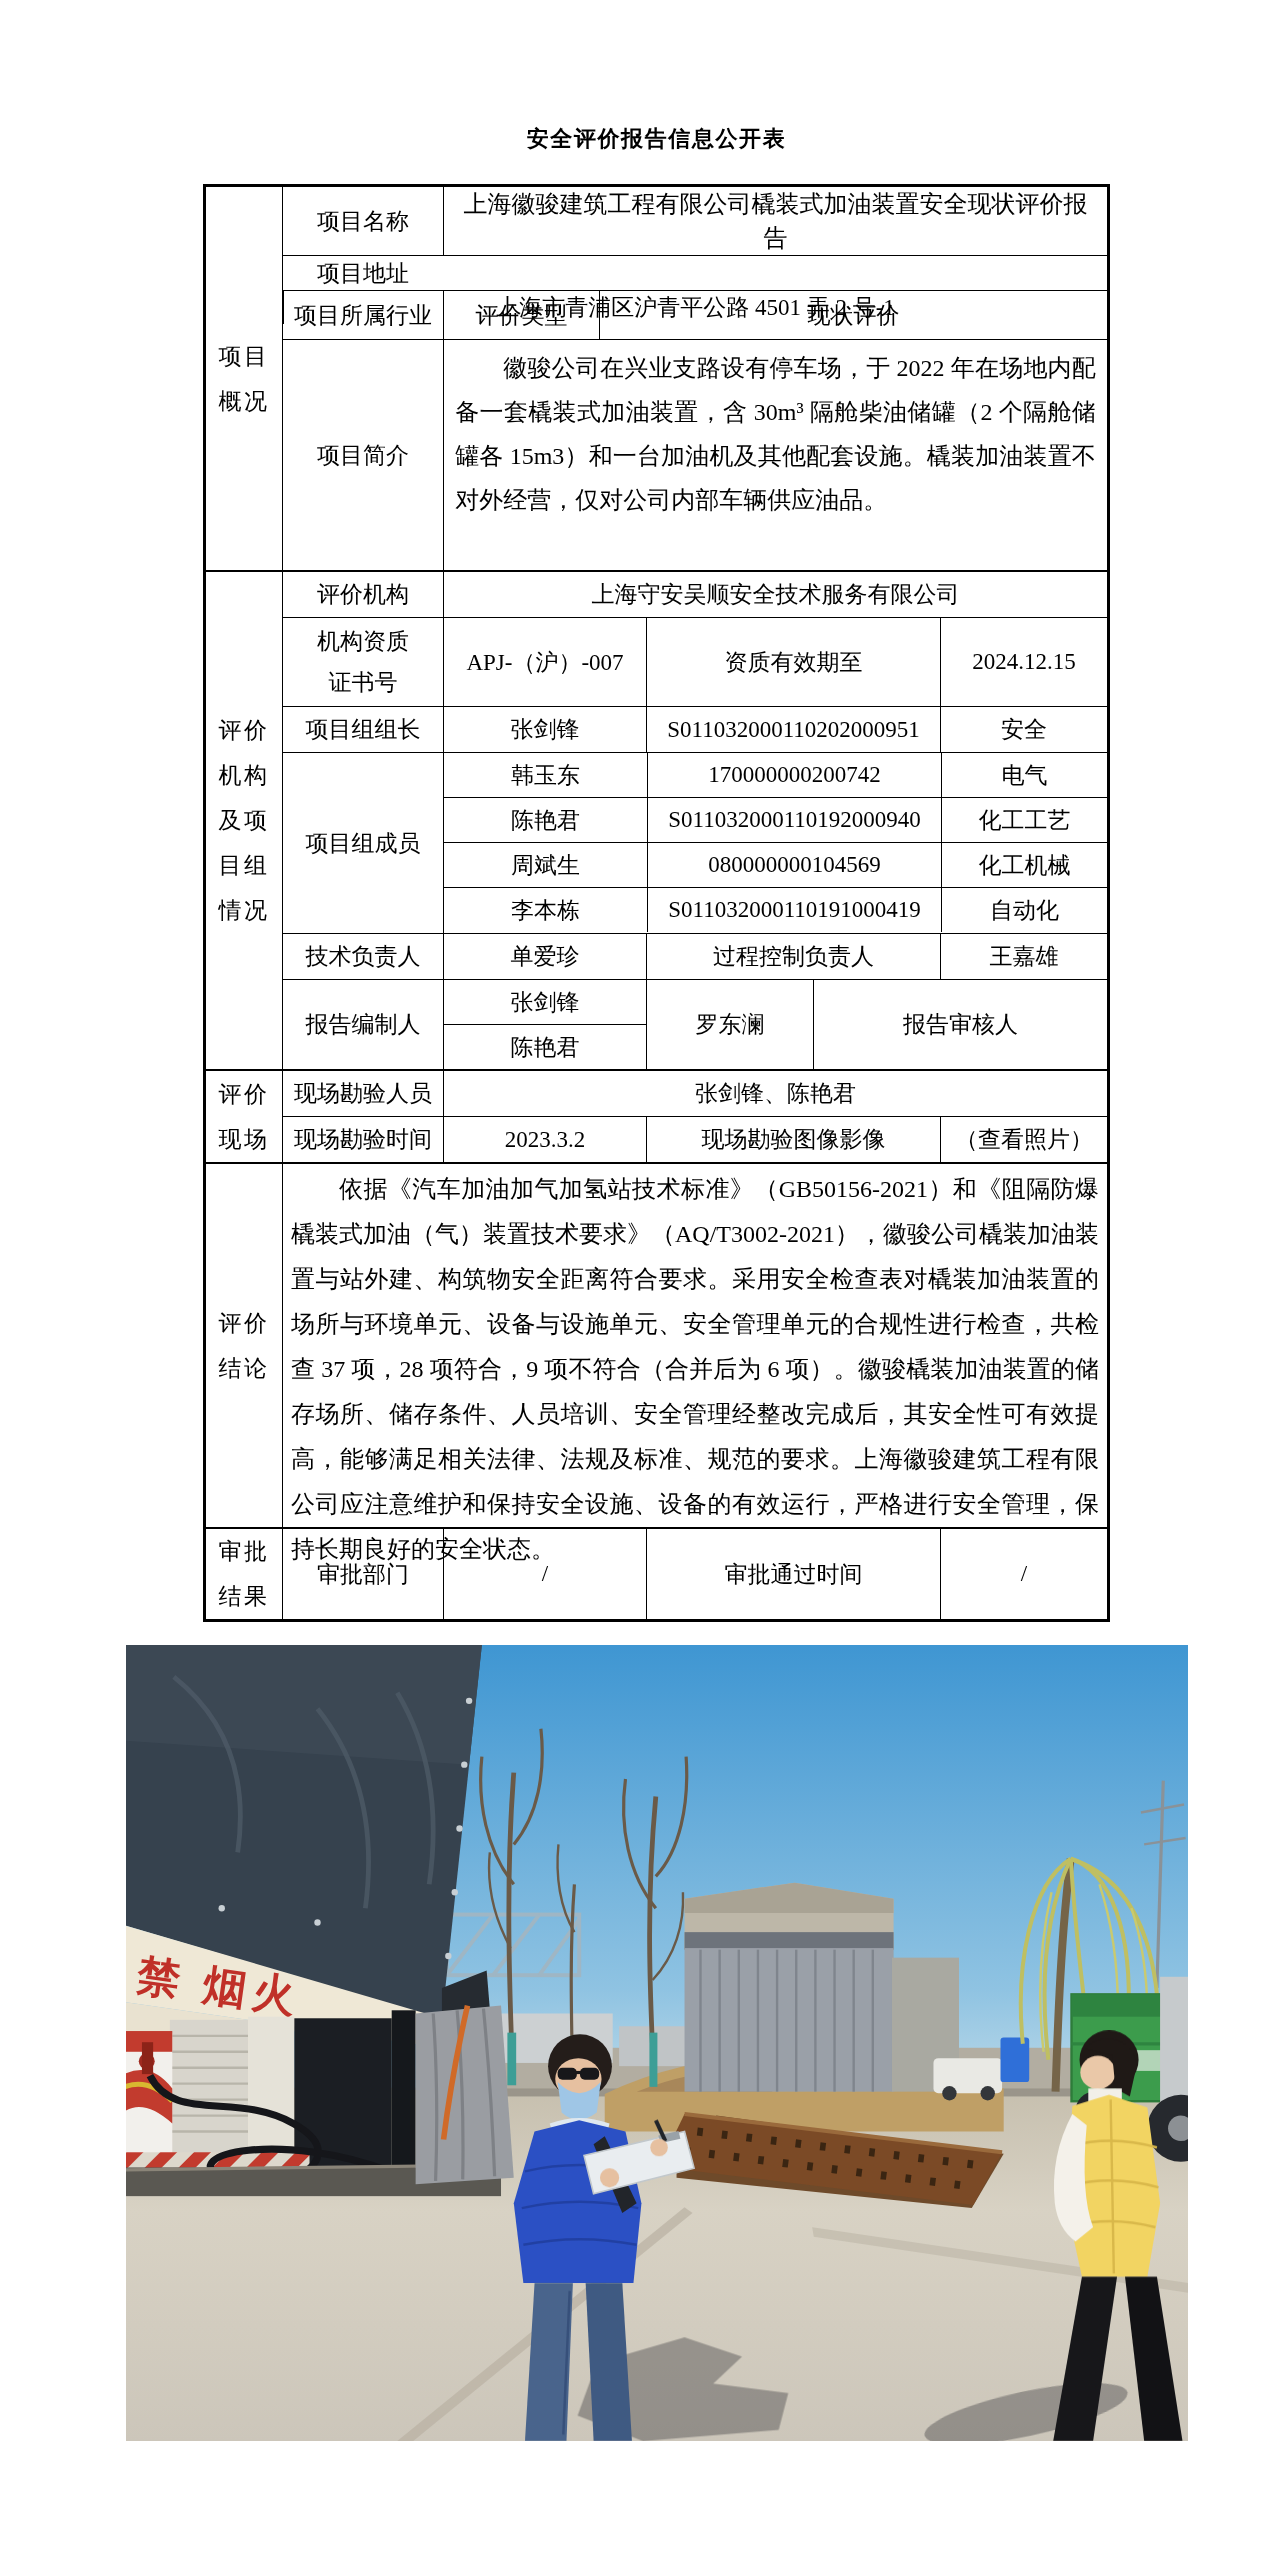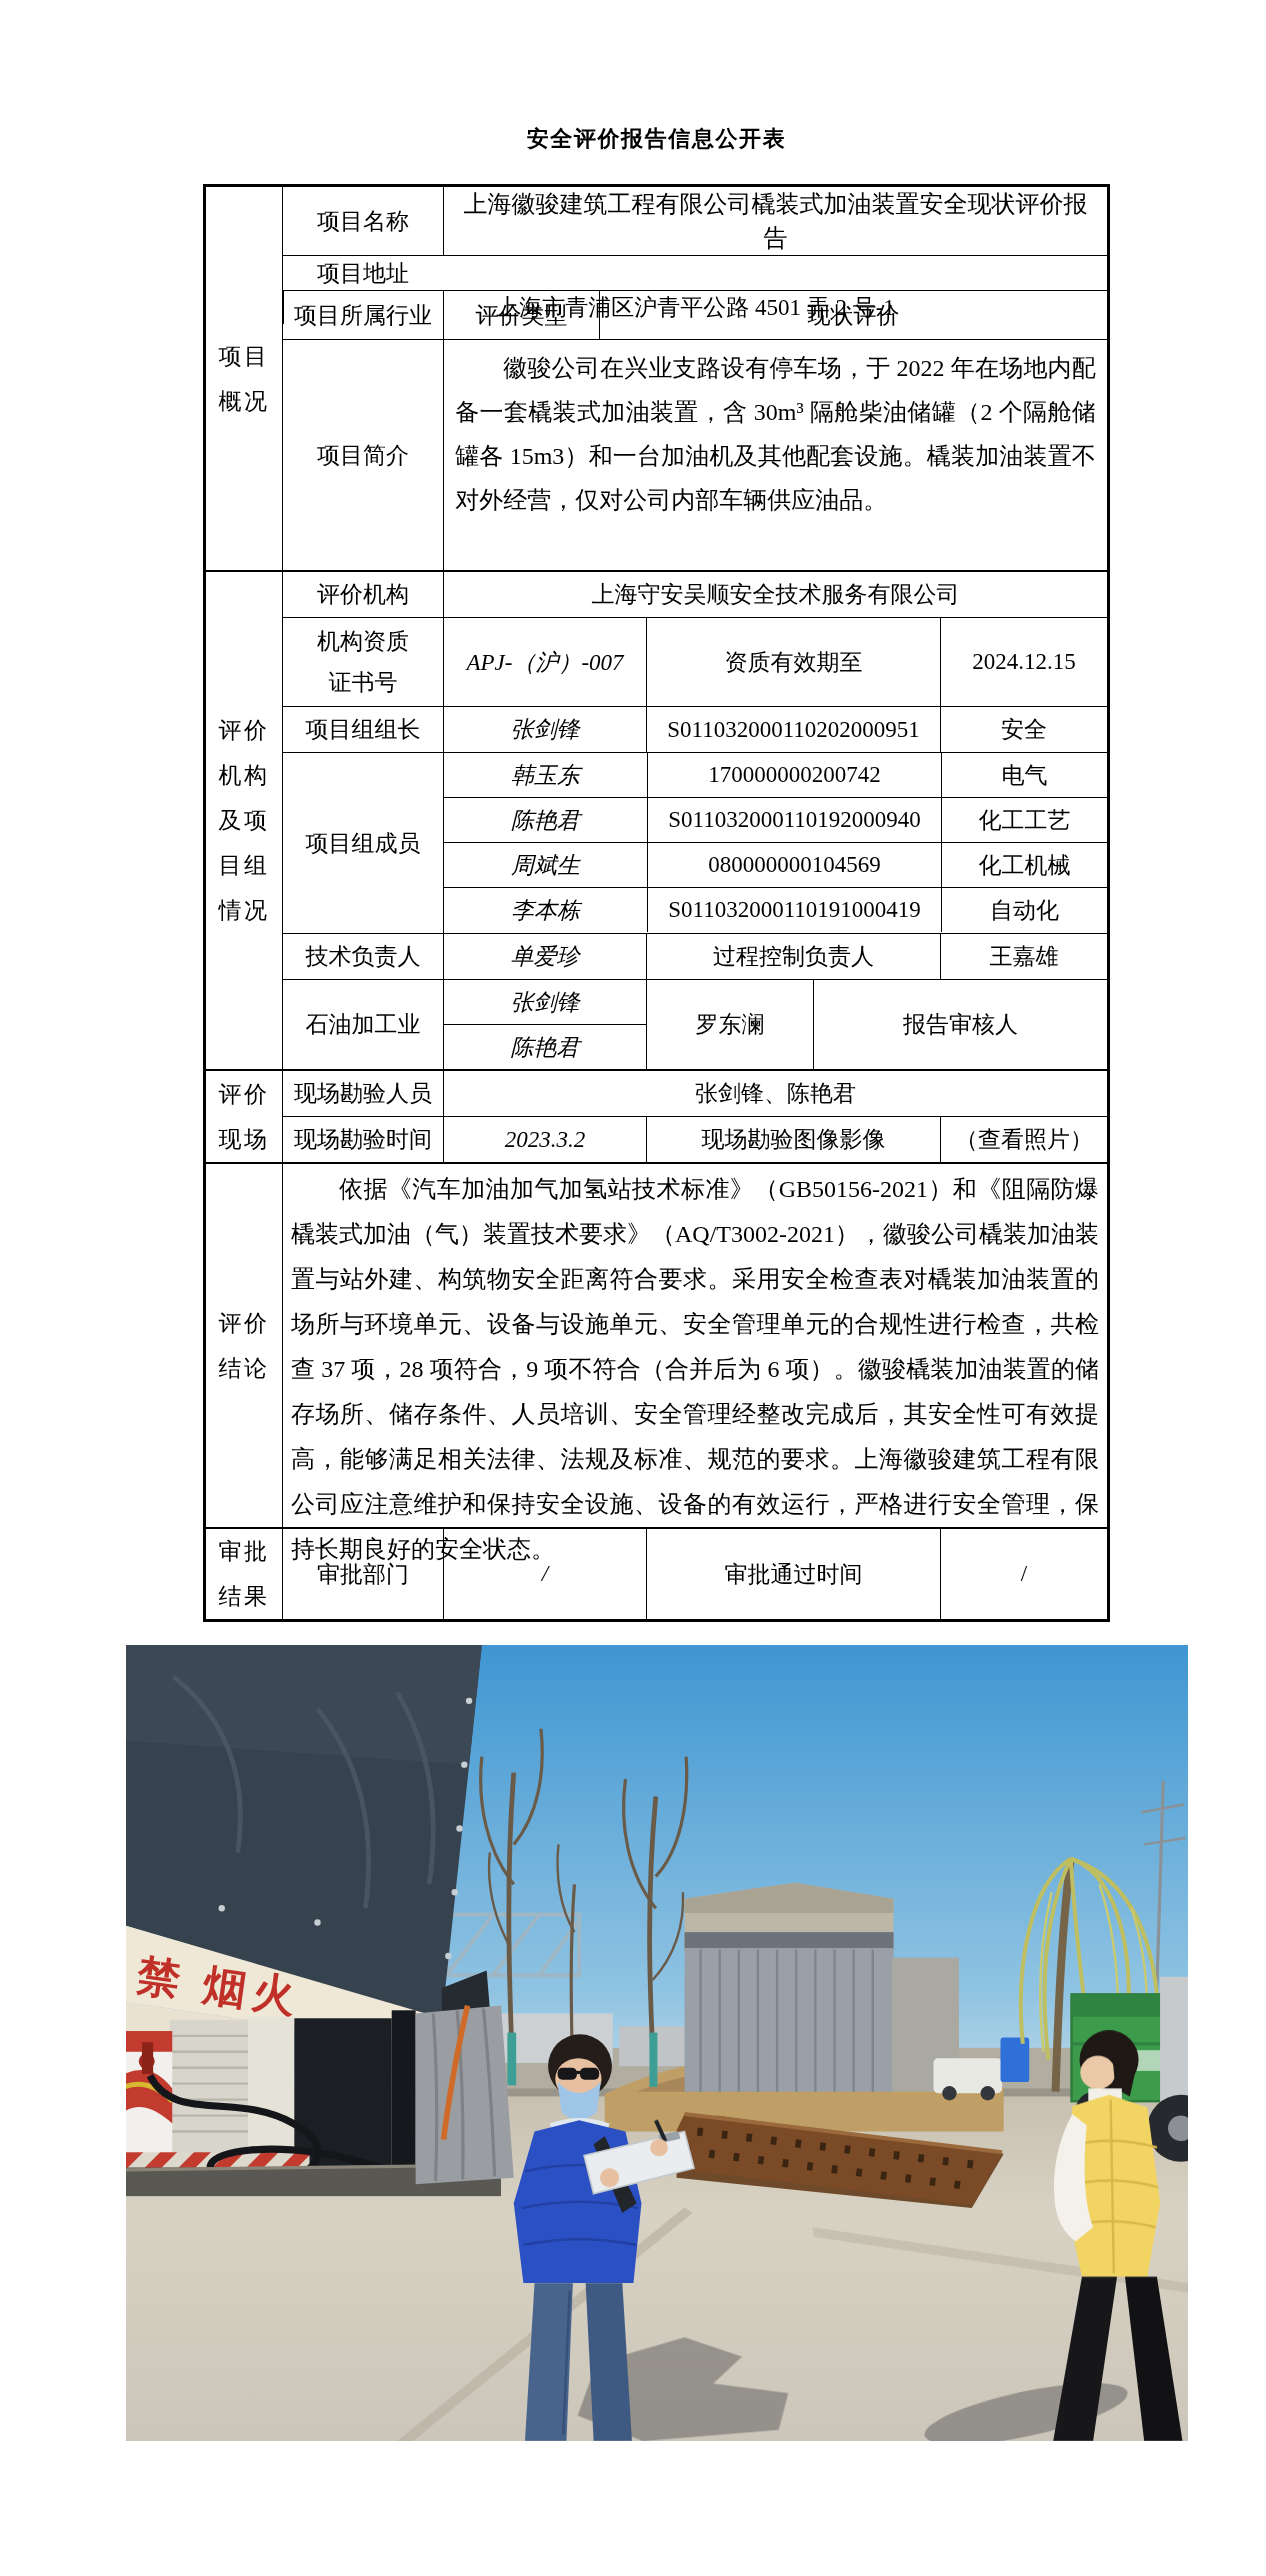--- a/index.html
+++ b/index.html
@@ -14,21 +14,21 @@
   .colA{flex:none;width:76px;border-right:1.6px solid #000;display:flex;align-items:center;
         justify-content:center;text-align:center;font-size:23px;white-space:pre-line;
         line-height:45px;letter-spacing:2.4px;}
   .secbody{flex:1;display:flex;flex-direction:column;min-width:0;}
   .trow{display:flex;flex:none;align-items:stretch;}
   .trow + .trow{border-top:1.6px solid #000;}
   .cell{display:flex;align-items:center;justify-content:center;text-align:center;
         font-size:23px;box-sizing:border-box;min-width:0;padding:1.6px 6.4px;}
   .cell + .cell,.subcol + .cell,.cell + .subcol{border-left:1.6px solid #000;}
   .wB{flex:none;width:160px;}
-  .wC{flex:none;width:203px;font-style:italic;}
+  .wC{flex:none;width:203px;}
   .wD{flex:none;width:294px;}
   .wE{flex:1;}
   .wC2{flex:none;width:387px;}
   .wD2{flex:none;width:156px;}
   .subcol{flex:none;display:flex;flex-direction:column;box-sizing:border-box;}
   .subrow{display:flex;flex:none;align-items:stretch;}
   .subrow + .subrow{border-top:1.6px solid #000;}
   .multiline{white-space:pre-line;line-height:41px;}
   .name-cell{font-size:24px;line-height:34px;padding:0 11.2px;word-break:break-all;}
   .para{display:block;text-align:justify;text-indent:2em;line-height:44px;font-size:24px;
@@ -119,21 +119,21 @@
             </div>
           </div>
         </div>
         <div class="trow" style="height:45px;justify-content:flex-end;">
           <div class="cell wB">技术负责人</div>
           <div class="cell wC">单爱珍</div>
           <div class="cell wD">过程控制负责人</div>
           <div class="cell wE">王嘉雄</div>
         </div>
         <div class="trow" style="height:89px;">
-          <div class="cell wB">石油加工业</div>
+          <div class="cell wB">报告编制人</div>
           <div class="subcol wC">
             <div class="subrow" style="height:44px;">
               <div class="cell wE">张剑锋</div>
             </div>
             <div class="subrow" style="height:44px;">
               <div class="cell wE">陈艳君</div>
             </div>
           </div>
           <div class="cell wE">罗东澜</div>
           <div class="cell wD">报告审核人</div>

